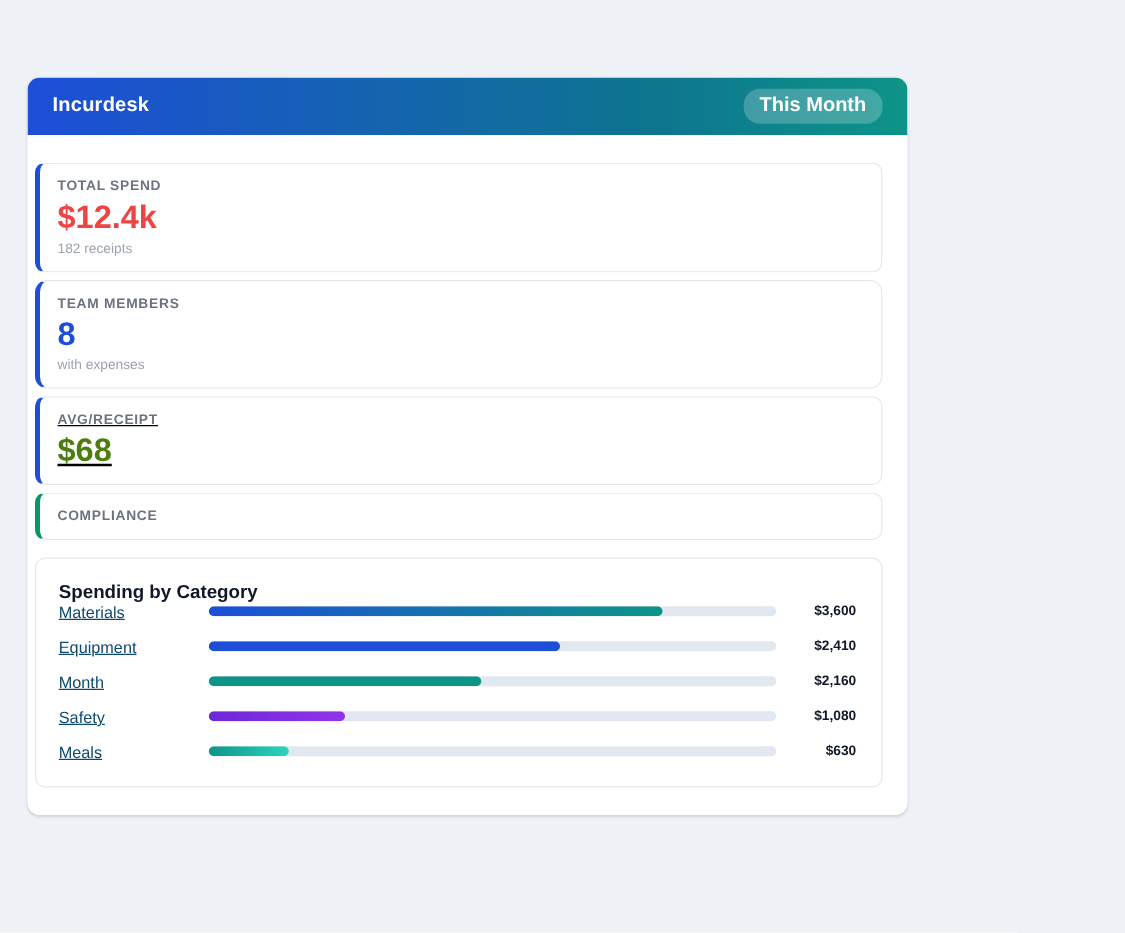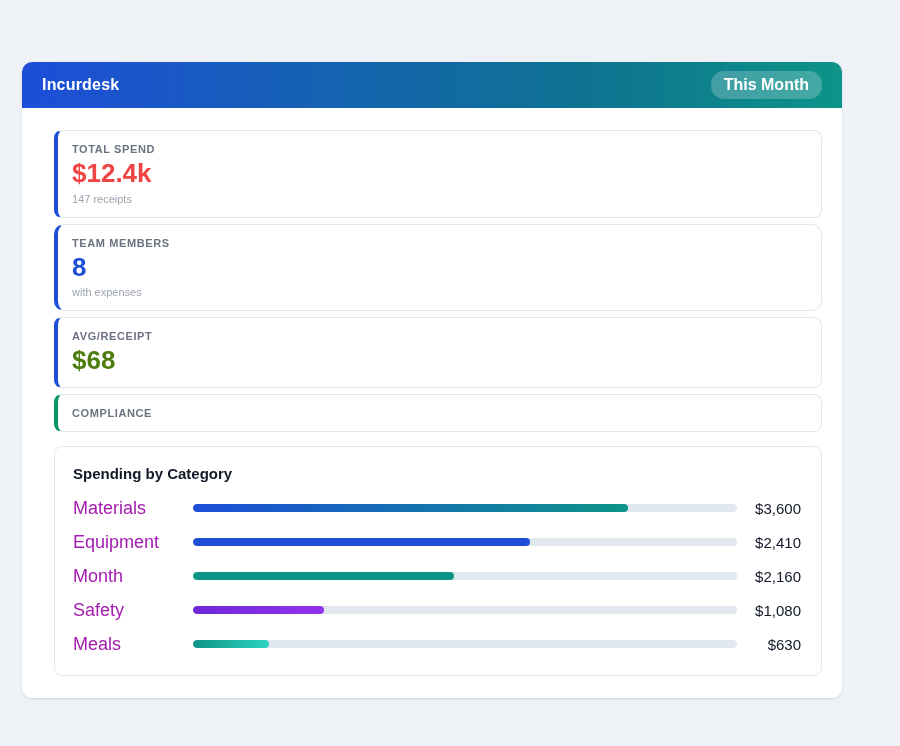--- a/index.html
+++ b/index.html
@@ -3,21 +3,21 @@
 <meta charset="utf-8">
 <style>
   * { box-sizing: border-box; margin: 0; padding: 0; }
   html, body { width: 900px; height: 746px; }
   body {
     background: #eef1f6;
     font-family: "Liberation Sans", sans-serif;
     overflow: hidden;
   }
   .app-card {
-    width: 820px;
+    width: 704px;
     margin: 62px auto 0 22px;
     background: #ffffff;
     border-radius: 10px;
     box-shadow: 0 1px 3px rgba(16,24,40,0.08), 0 1px 2px rgba(16,24,40,0.06);
     overflow: hidden;
   }
   .app-header {
     height: 46px;
     background: linear-gradient(90deg, #1d4ed8 0%, #0e7490 70%, #0d9488 100%);
     display: flex;
@@ -35,21 +35,21 @@
     background: rgba(255,255,255,0.22);
     color: #ffffff;
     font-size: 16px;
     font-weight: bold;
     padding: 5px 13px;
     border-radius: 13px;
     cursor: pointer;
     border: none;
   }
   .app-body {
-    padding: 22px 20px 22px 32px;
+    padding: 22px 20px 22px 6px;
     background: #ffffff;
   }
   .stat-card {
     border: 1px solid #e5e7eb;
     border-left-width: 4px;
     border-radius: 8px;
     padding: 12px 16px 12px 14px;
     margin-bottom: 6px;
     background: #ffffff;
   }
@@ -75,78 +75,78 @@
     border: 1px solid #e5e7eb;
     border-radius: 8px;
     padding: 18px 20px 20px 18px;
     margin-top: 14px;
     background: #ffffff;
   }
   .category-title {
     font-size: 15px;
     font-weight: bold;
     color: #111827;
-    margin-bottom: 16px;
   }
   .cat-row {
     display: flex;
     align-items: center;
     margin-bottom: 13px;
   }
   .cat-row:last-child { margin-bottom: 0; }
   .cat-label {
     width: 120px;
     flex: 0 0 120px;
-    font-size: 18px;
-    color: #a21caf;
+    font-size: 13px;
+    color: #0c4a6e;
+    text-decoration: underline;
   }
   .cat-track {
     flex: 1;
     height: 8px;
     border-radius: 4px;
     background: #e2e8f0;
     overflow: hidden;
   }
   .cat-fill {
     height: 100%;
     border-radius: 4px;
   }
   .cat-value {
     width: 64px;
     flex: 0 0 64px;
     text-align: right;
-    font-size: 15px;
-    font-weight: normal;
+    font-size: 11px;
+    font-weight: bold;
     color: #111827;
   }
 </style>
 </head>
 <body>
 
 <div class="app-card">
 
   <div class="app-header">
     <div class="app-title">Incurdesk</div>
     <button class="period-badge">This Month</button>
   </div>
 
   <div class="app-body">
 
     <div id="stats-container">
         <div class="stat-card" style="border-left-color: rgb(29, 78, 216);">
           <div class="stat-label">TOTAL SPEND</div>
           <div class="stat-value" style="color: #ef4444;">$12.4k</div>
-          <div class="stat-sub">147 receipts</div>
+          <div class="stat-sub">182 receipts</div>
         </div>
         <div class="stat-card" style="border-left-color: rgb(29, 78, 216); border-radius: 10px;">
           <div class="stat-label">TEAM MEMBERS</div>
           <div class="stat-value" style="color: rgb(29, 78, 216);">8</div>
           <div class="stat-sub">with expenses</div>
         </div>
-        <div class="stat-card" style="border-left-color: rgb(29, 78, 216);">
+        <div class="stat-card" style="border-left-color: rgb(29, 78, 216); text-decoration: underline;">
           <div class="stat-label">AVG/RECEIPT</div>
           <div class="stat-value" style="color: #4d7c0f;">$68</div>
         </div>
         <div class="stat-card" style="border-left-color: rgb(5, 150, 105);">
           <div class="stat-label">COMPLIANCE</div>
         </div>
       </div>
 
     <div class="category-card">
       <div class="category-title">Spending by Category</div>

